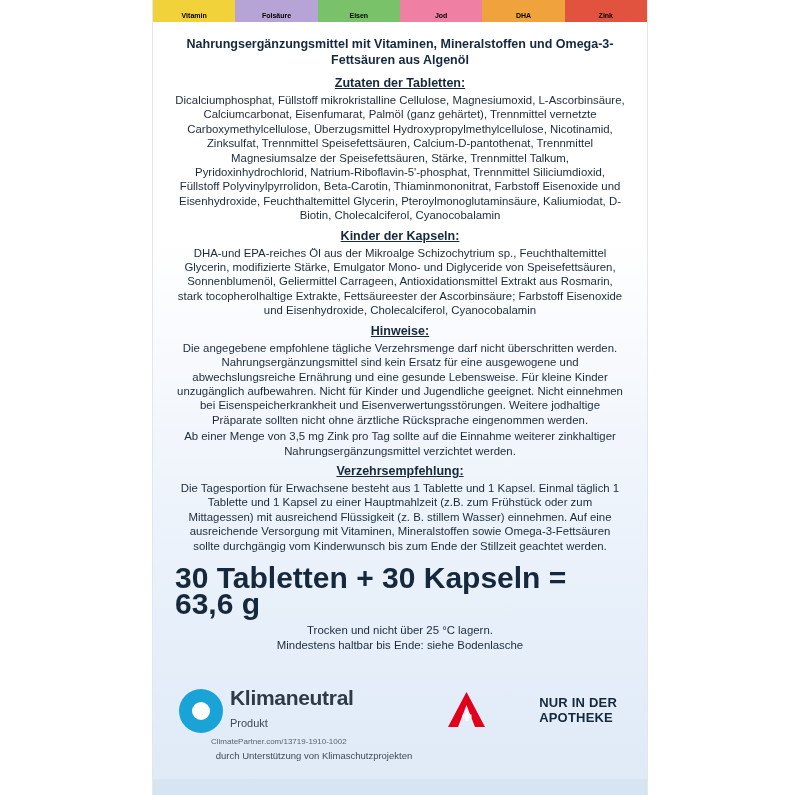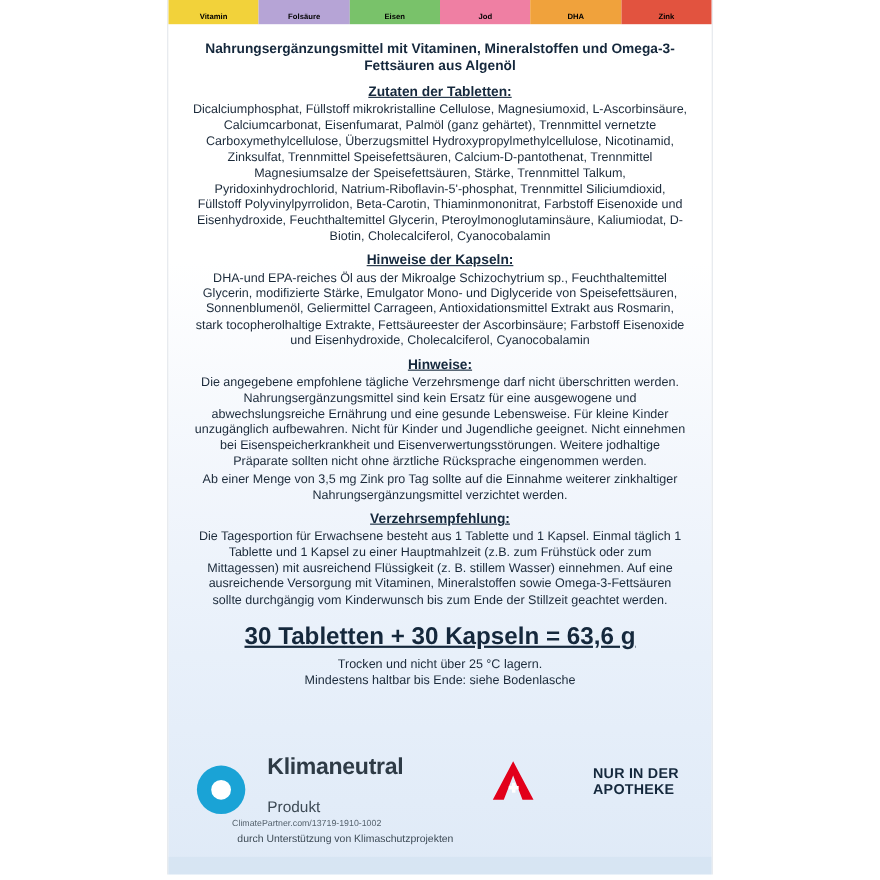--- a/index.html
+++ b/index.html
@@ -87,27 +87,25 @@
   }
   .para {
     text-align: center;
     font-size: 11.4px;
     line-height: 14.4px;
     color: #1b2a3a;
     margin: 0 0 6px 0;
   }
   .para.tight { margin-bottom: 2px; }
   .amount {
-    text-align: center;
-    font-size: 22px;
+    font-size: 30px;
     line-height: 26px;
     font-weight: bold;
     color: #15283c;
     margin: 12px 0 6px 0;
-    text-decoration: underline;
   }
   .storage {
     text-align: center;
     font-size: 11.4px;
     line-height: 14.5px;
     color: #1b2a3a;
     margin: 0 0 1px 0;
   }
   
   .footer {
@@ -119,22 +117,21 @@
   }
   .klima {
     position: absolute;
     left: 26px;
     top: 0;
     width: 275px;
     height: 86px;
   }
   .klima-row {
     display: flex;
-    align-items: flex-end;
-    gap: 13px;
+    align-items: flex-start;
   }
   .klima-mark {
     width: 44px;
     height: 44px;
     border-radius: 50%;
     background: #1aa3d6;
     position: relative;
     margin-top: 2px;
     flex: none;
   }
@@ -152,24 +149,24 @@
     margin-left: 7px;
   }
   .klima-title {
     font-size: 21px;
     line-height: 22px;
     font-weight: bold;
     color: #2e3b46;
     letter-spacing: -0.3px;
   }
   .klima-sub {
-    font-size: 14px;
+    font-size: 11px;
     line-height: 13px;
     color: #3d4a55;
-    margin-top: 18px;
+    margin-top: 8px;
   }
   .klima-url {
     font-size: 8px;
     line-height: 10px;
     color: #55626d;
     margin-top: 4px;
     margin-left: 32px;
   }
   .klima-note {
     font-size: 9.5px;
@@ -238,21 +235,21 @@
       </div>
     </div>
 
     <div class="content">
 
       <div class="headline">Nahrungsergänzungsmittel mit Vitaminen, Mineralstoffen und Omega-3-Fettsäuren aus Algenöl</div>
 
       <div class="section-title">Zutaten der Tabletten:</div>
       <div class="para">Dicalciumphosphat, Füllstoff mikrokristalline Cellulose, Magnesiumoxid, L-Ascorbinsäure, Calciumcarbonat, Eisenfumarat, Palmöl (ganz gehärtet), Trennmittel vernetzte Carboxymethylcellulose, Überzugsmittel Hydroxypropylmethylcellulose, Nicotinamid, Zinksulfat, Trennmittel Speisefettsäuren, Calcium-D-pantothenat, Trennmittel Magnesiumsalze der Speisefettsäuren, Stärke, Trennmittel Talkum, Pyridoxinhydrochlorid, Natrium-Riboflavin-5'-phosphat, Trennmittel Siliciumdioxid, Füllstoff Polyvinylpyrrolidon, Beta-Carotin, Thiaminmononitrat, Farbstoff Eisenoxide und Eisenhydroxide, Feuchthaltemittel Glycerin, Pteroylmonoglutaminsäure, Kaliumiodat, D-Biotin, Cholecalciferol, Cyanocobalamin</div>
 
-      <div class="section-title">Hinweise der Kapseln:</div>
+      <div class="section-title">Kinder der Kapseln:</div>
       <div class="para">DHA-und EPA-reiches Öl aus der Mikroalge Schizochytrium sp., Feuchthaltemittel Glycerin, modifizierte Stärke, Emulgator Mono- und Diglyceride von Speisefettsäuren, Sonnenblumenöl, Geliermittel Carrageen, Antioxidationsmittel Extrakt aus Rosmarin, stark tocopherolhaltige Extrakte, Fettsäureester der Ascorbinsäure; Farbstoff Eisenoxide und Eisenhydroxide, Cholecalciferol, Cyanocobalamin</div>
 
       <div class="section-title">Hinweise:</div>
       <div class="para tight">Die angegebene empfohlene tägliche Verzehrsmenge darf nicht überschritten werden. Nahrungsergänzungsmittel sind kein Ersatz für eine ausgewogene und abwechslungsreiche Ernährung und eine gesunde Lebensweise. Für kleine Kinder unzugänglich aufbewahren. Nicht für Kinder und Jugendliche geeignet. Nicht einnehmen bei Eisenspeicherkrankheit und Eisenverwertungsstörungen. Weitere jodhaltige Präparate sollten nicht ohne ärztliche Rücksprache eingenommen werden.</div>
       <div class="para">Ab einer Menge von 3,5 mg Zink pro Tag sollte auf die Einnahme weiterer zinkhaltiger Nahrungsergänzungsmittel verzichtet werden.</div>
 
       <div class="section-title">Verzehrsempfehlung:</div>
       <div class="para">Die Tagesportion für Erwachsene besteht aus 1 Tablette und 1 Kapsel. Einmal täglich 1 Tablette und 1 Kapsel zu einer Hauptmahlzeit (z.B. zum Frühstück oder zum Mittagessen) mit ausreichend Flüssigkeit (z. B. stillem Wasser) einnehmen. Auf eine ausreichende Versorgung mit Vitaminen, Mineralstoffen sowie Omega-3-Fettsäuren sollte durchgängig vom Kinderwunsch bis zum Ende der Stillzeit geachtet werden.</div>
 
       <div class="amount">30 Tabletten + 30 Kapseln = 63,6 g</div>

